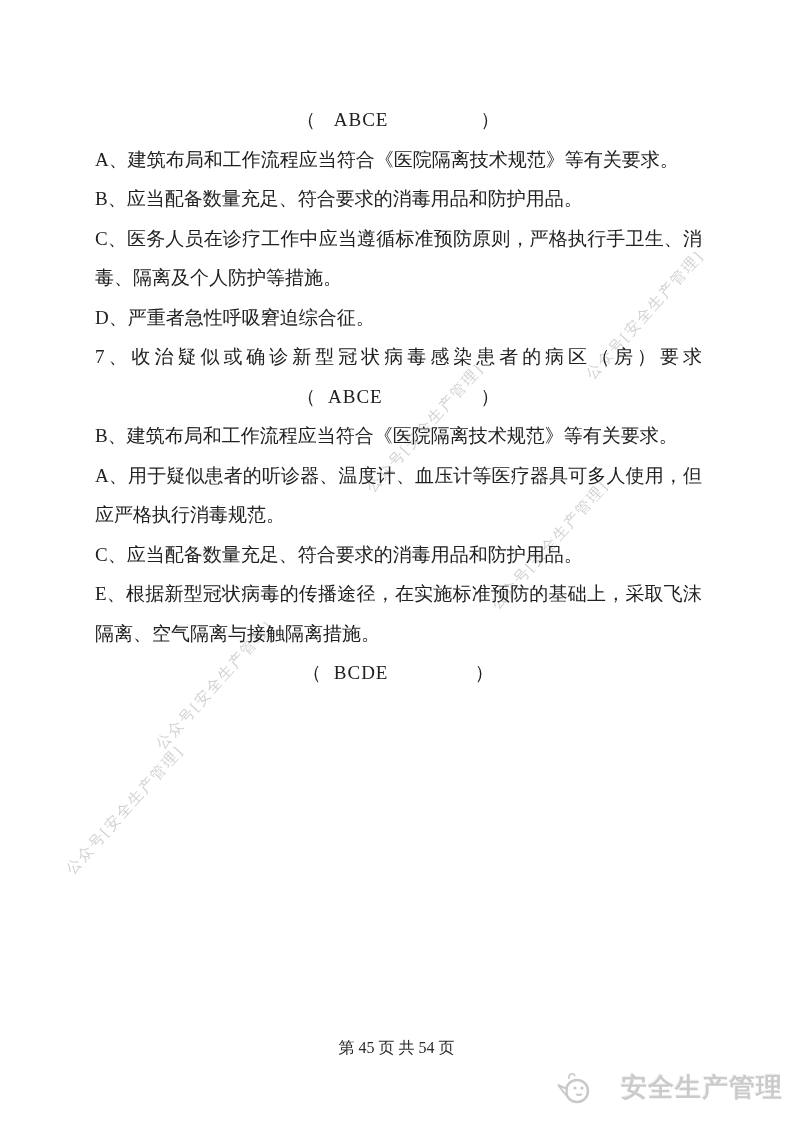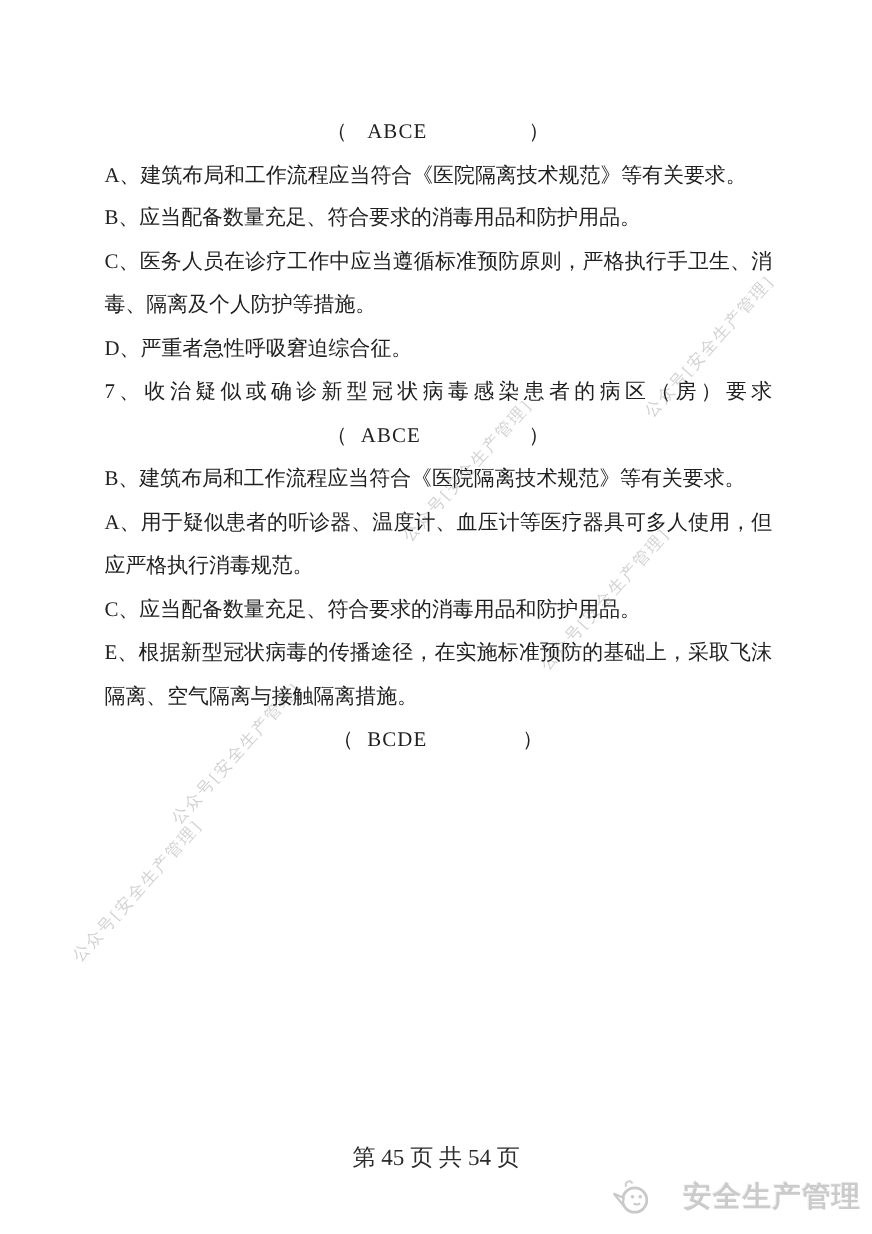--- a/index.html
+++ b/index.html
@@ -35,21 +35,21 @@
     z-index: 1;
     pointer-events: none;
   }
 
   
   .footer {
     position: absolute;
     left: 0; top: 1038px;
     width: 100%;
     text-align: center;
-    font-size: 21px;
+    font-size: 16px;
     color: #2b2b2b;
     z-index: 2;
   }
 
   
   .brand {
     position: absolute;
     right: 10px; top: 1070px;
     display: flex;
     align-items: center;

